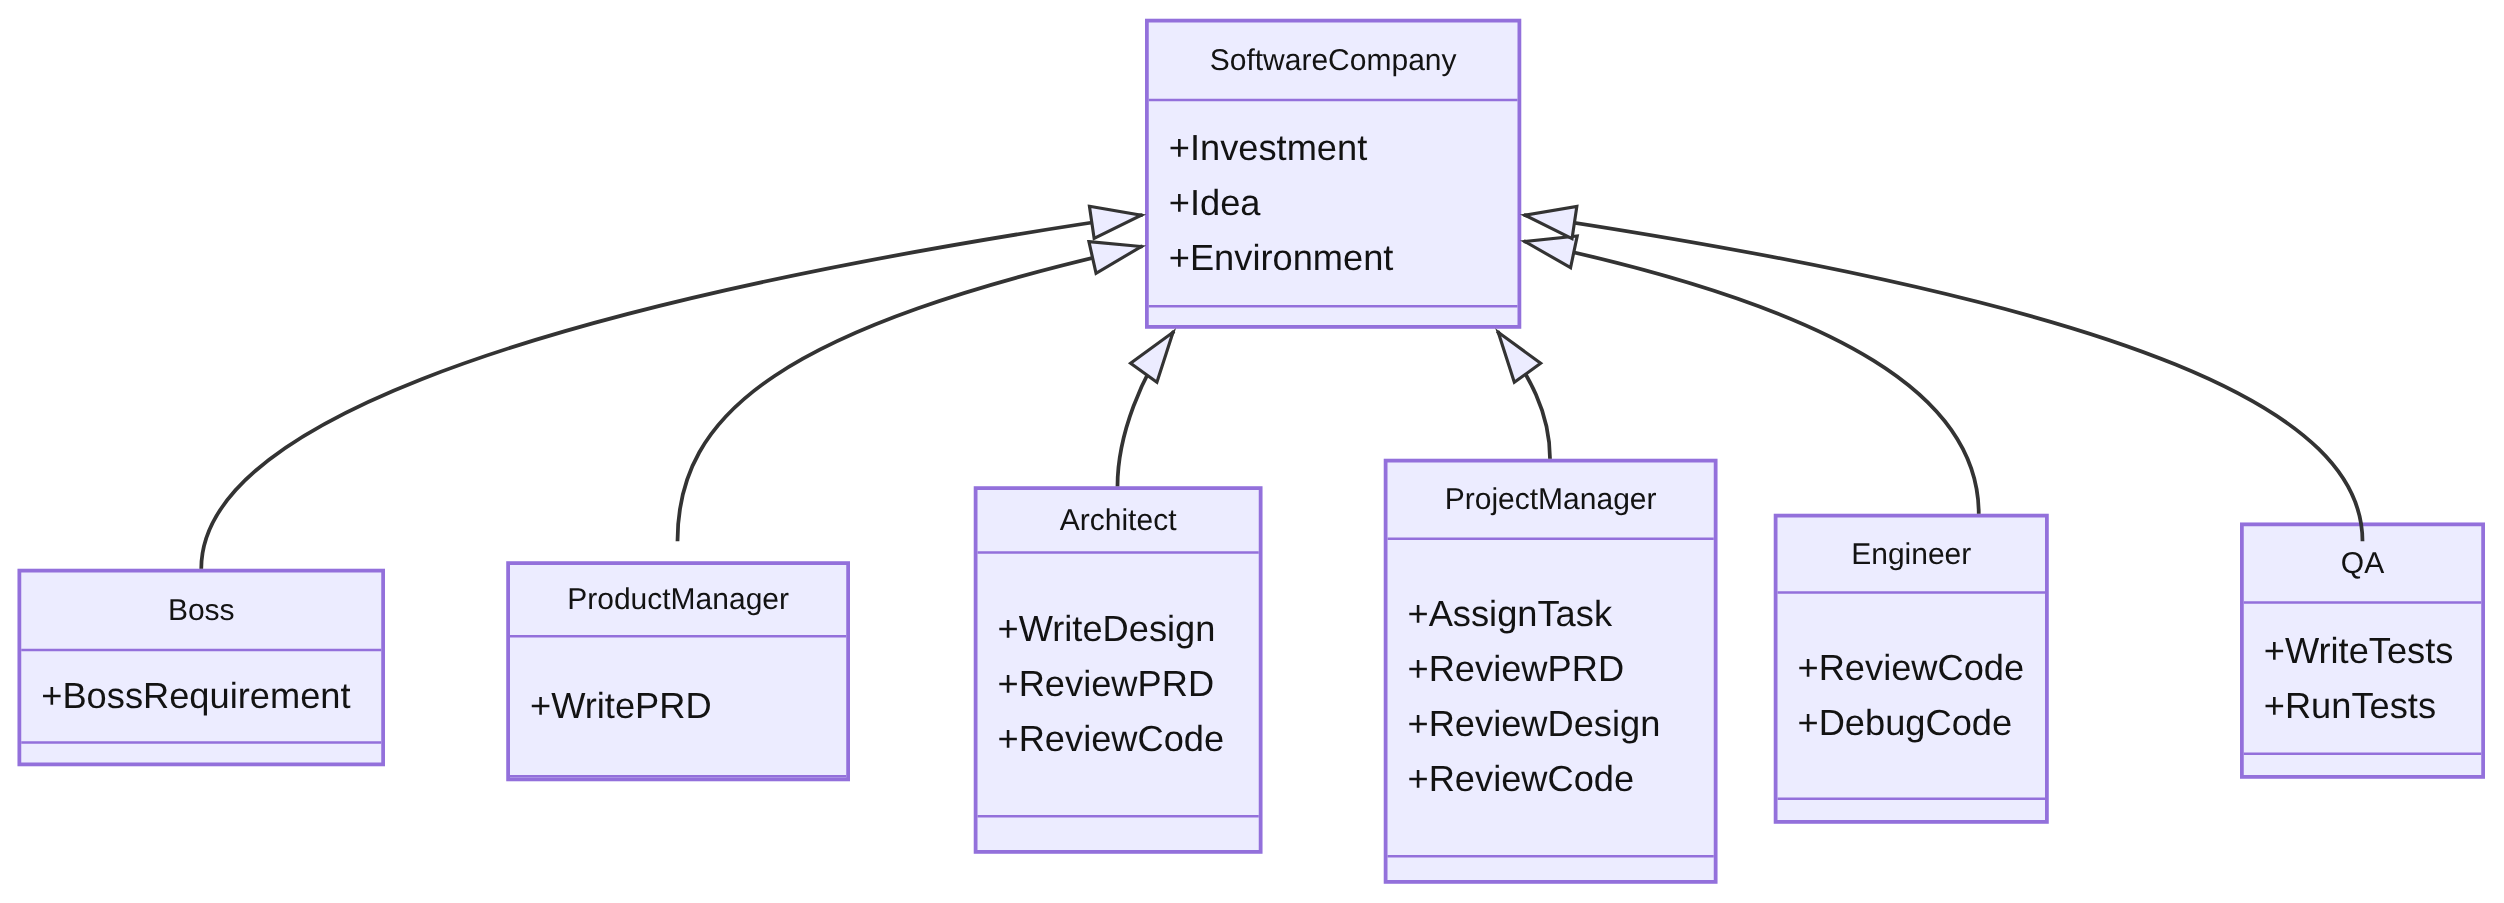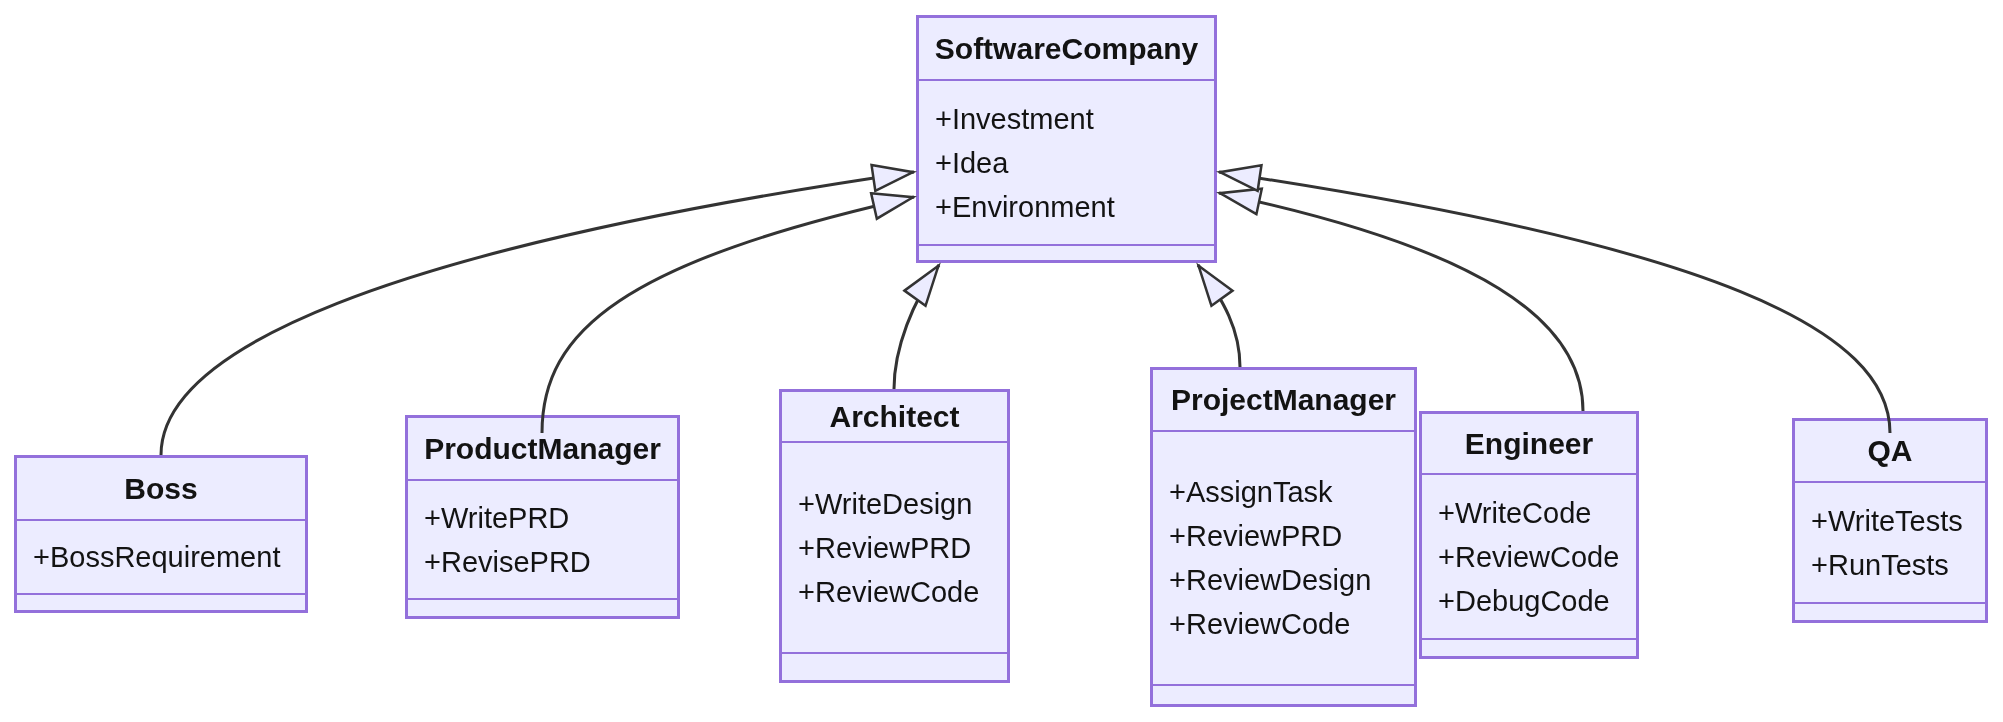--- a/index.html
+++ b/index.html
@@ -17,21 +17,21 @@
     position:absolute;
     box-sizing:border-box;
     background:var(--node-fill);
     border:3px solid var(--node-border);
     display:flex;
     flex-direction:column;
   }
   .c-title{
     box-sizing:border-box;
     display:flex;align-items:center;justify-content:center;
-    font-weight:bold;font-size:30px;letter-spacing:0px;
+    font-weight:normal;font-size:24px;letter-spacing:0px;
   }
   .c-members{
     box-sizing:border-box;
     border-top:2px solid var(--node-border);
     border-bottom:2px solid var(--node-border);
     display:flex;flex-direction:column;justify-content:center;
     padding:12px 16px;
     font-size:29px;line-height:44px;
   }
   .member{white-space:nowrap;}
@@ -53,54 +53,52 @@
   </div>
 
   <div class="class-box" style="left:14px;top:455px;width:294px;height:158px">
     <div class="c-title" style="height:61px">Boss</div>
     <div class="c-members" style="height:76px">
       <div class="member">+BossRequirement</div>
     </div>
     <div class="c-methods"></div>
   </div>
 
-  <div class="class-box" style="left:405px;top:415px;width:275px;height:204px">
+  <div class="class-box" style="left:405px;top:449px;width:275px;height:176px">
     <div class="c-title" style="height:61px">ProductManager</div>
     <div class="c-members" style="height:121px">
       <div class="member">+WritePRD</div>
-      <div class="member">+RevisePRD</div>
     </div>
     <div class="c-methods"></div>
   </div>
 
   <div class="class-box" style="left:779px;top:389px;width:231px;height:294px">
     <div class="c-title" style="height:49px">Architect</div>
     <div class="c-members" style="height:213px">
       <div class="member">+WriteDesign</div>
       <div class="member">+ReviewPRD</div>
       <div class="member">+ReviewCode</div>
     </div>
     <div class="c-methods"></div>
   </div>
 
-  <div class="class-box" style="left:1150px;top:367px;width:267px;height:340px">
+  <div class="class-box" style="left:1107px;top:367px;width:267px;height:340px">
     <div class="c-title" style="height:60px">ProjectManager</div>
     <div class="c-members" style="height:256px">
       <div class="member">+AssignTask</div>
       <div class="member">+ReviewPRD</div>
       <div class="member">+ReviewDesign</div>
       <div class="member">+ReviewCode</div>
     </div>
     <div class="c-methods"></div>
   </div>
 
   <div class="class-box" style="left:1419px;top:411px;width:220px;height:248px">
     <div class="c-title" style="height:59px">Engineer</div>
     <div class="c-members" style="height:167px">
-      <div class="member">+WriteCode</div>
       <div class="member">+ReviewCode</div>
       <div class="member">+DebugCode</div>
     </div>
     <div class="c-methods"></div>
   </div>
 
   <div class="class-box" style="left:1792px;top:418px;width:196px;height:205px">
     <div class="c-title" style="height:60px">QA</div>
     <div class="c-members" style="height:123px">
       <div class="member">+WriteTests</div>

